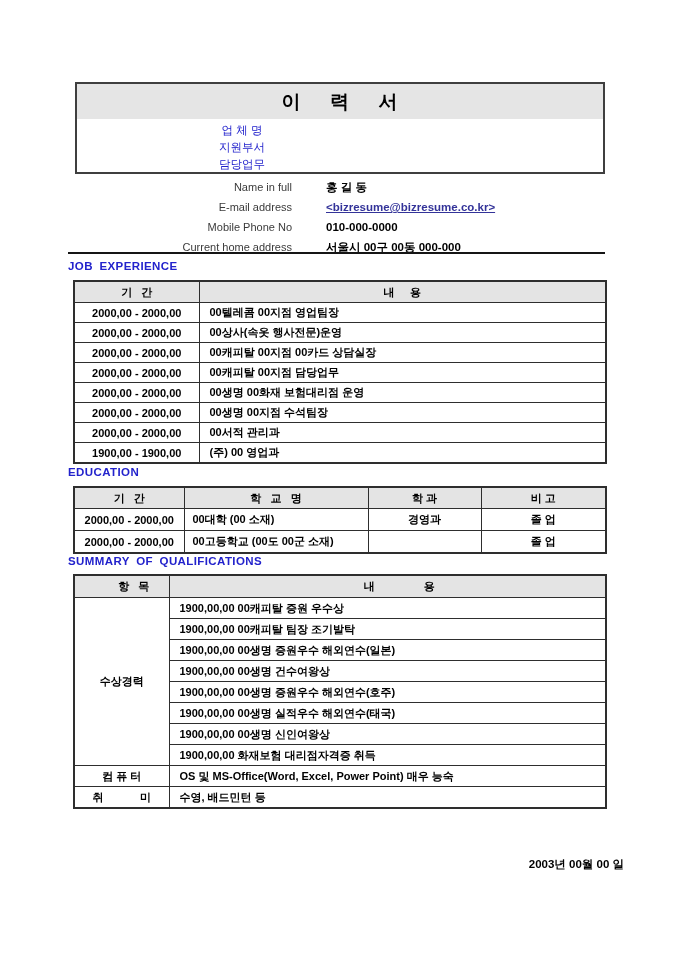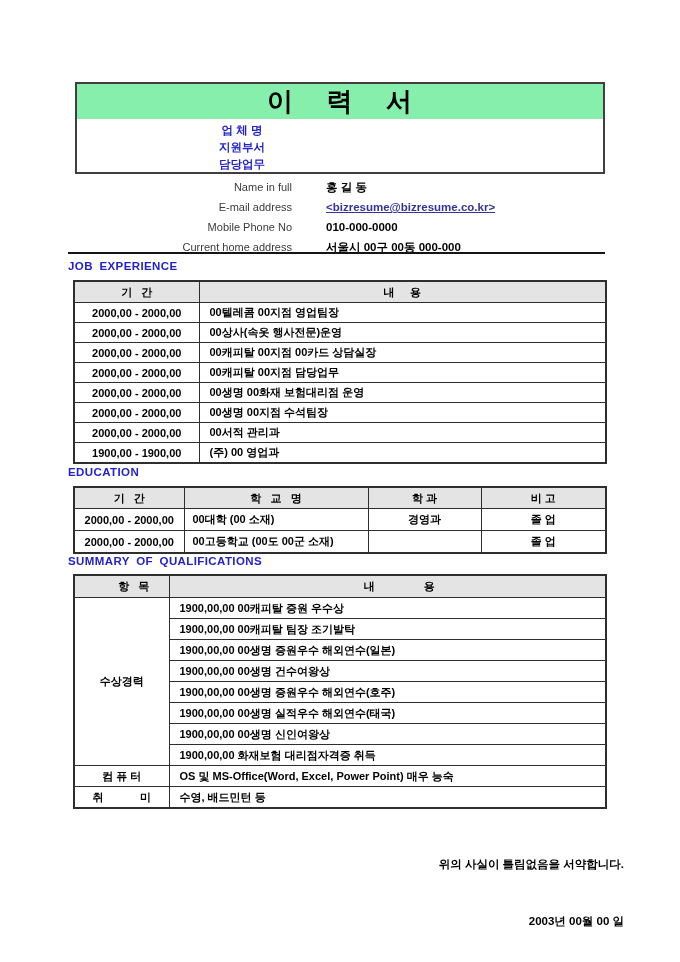--- a/index.html
+++ b/index.html
@@ -8,28 +8,28 @@
     font-family:"Liberation Sans", sans-serif; color:#111;
     overflow:hidden;
   }
 
   
   .title-box {
     position:absolute; left:75px; top:82px; width:530px; height:92px;
     border:2px solid #3f3f3f; box-sizing:border-box; background:#fff;
   }
   .title-band {
-    height:35px; line-height:35px; background:#86efac;
-    text-align:center; font-size:26px; font-weight:bold; color:#000;
+    height:35px; line-height:35px; background:#e5e5e5;
+    text-align:center; font-size:19px; font-weight:bold; color:#000;
     white-space:pre; word-spacing:8px; letter-spacing:1px;
   }
   .company-fields {
     position:absolute; left:0; top:38px; width:330px; text-align:center;
   }
-  .cf { line-height:17px; font-size:11.5px; font-weight:bold; color:#2222cc; white-space:pre; }
+  .cf { line-height:17px; font-size:11.5px; font-weight:normal; color:#2222cc; white-space:pre; }
 
   
   .personal { position:absolute; left:91px; top:177px; width:520px; }
   .prow { display:flex; height:20px; line-height:20px; }
   .plabel { width:201px; text-align:right; font-size:11px; color:#3b3b3b; white-space:pre; }
   .pvalue { margin-left:34px; font-size:11.5px; font-weight:bold; color:#000; white-space:pre; }
   .pvalue.email { color:#333399; text-decoration:underline; cursor:pointer; }
 
   .rule { position:absolute; left:68px; top:252px; width:537px; height:2px; background:#151515; }
 
@@ -234,18 +234,17 @@
         <td class="l">OS 및 MS-Office(Word, Excel, Power Point) 매우 능숙</td>
       </tr>
       <tr>
         <td class="itemlabel">취            미</td>
         <td class="l">수영, 배드민턴 등</td>
       </tr>
     </tbody>
   </table>
 
   <div class="signoff">
-    <div>위의 사실이 틀림없음을 서약합니다.</div>
     <div>2003년 00월 00 일</div>
     
   </div>
 
 </div>
 
 </body></html>

